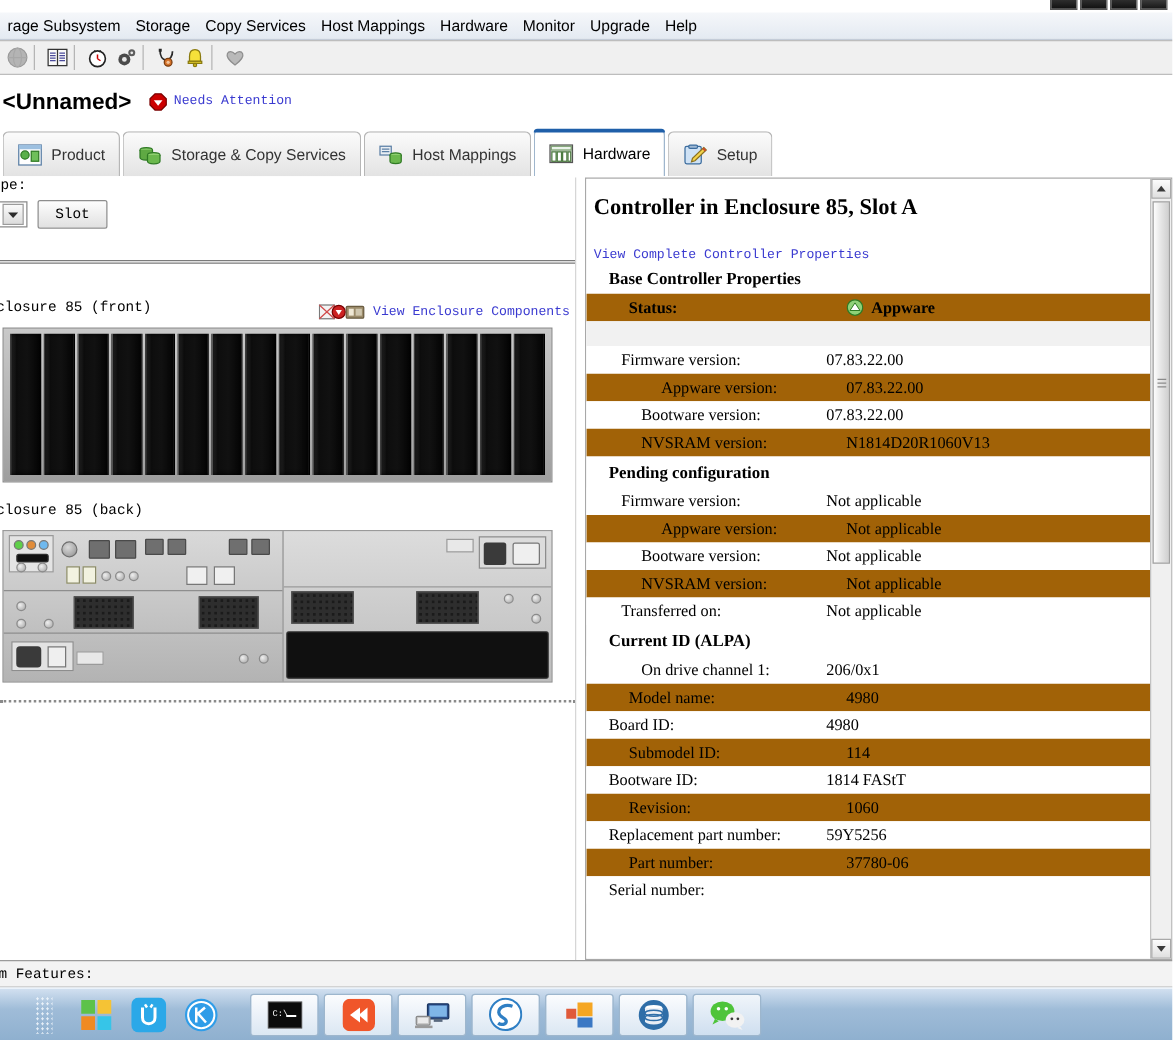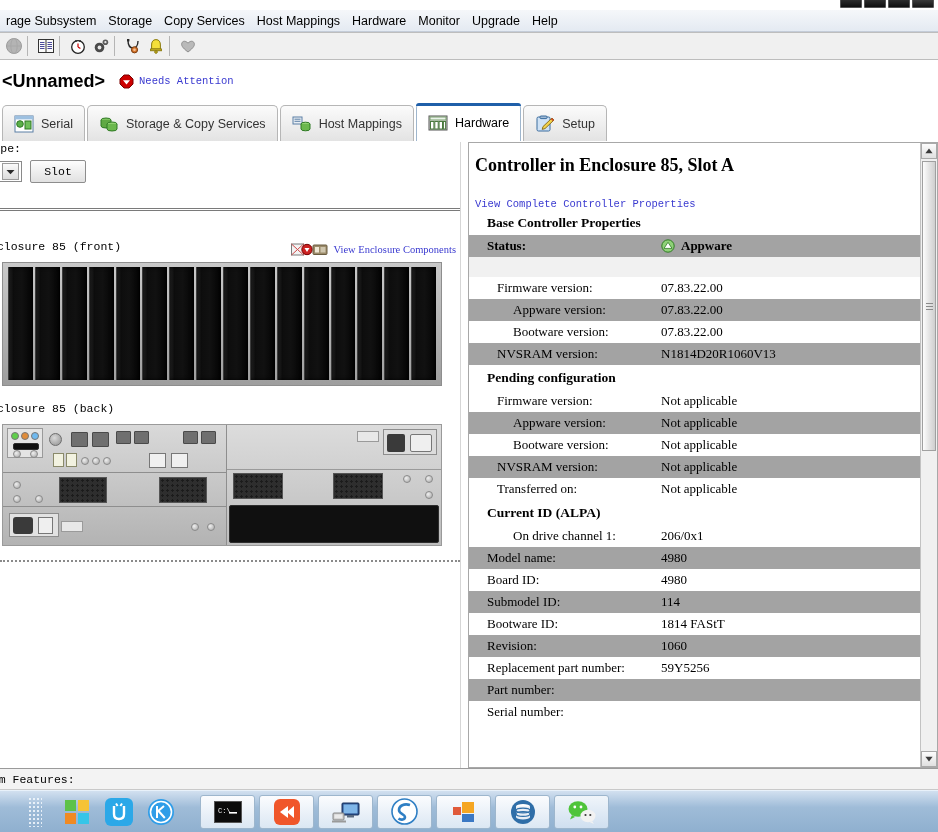--- a/index.html
+++ b/index.html
@@ -168,21 +168,21 @@
   }
   .encl-caption {
     position: absolute;
     font-family: "Liberation Mono", monospace; font-size: 11.5px; color: #000;
   }
   .view-comp-link {
     position: absolute; right: 4px; top: 100px;
     display: flex; align-items: center; gap: 5px;
   }
   .view-comp-link span {
-    font-family: Liberation Serif, serif; font-size: 10.5px; color: #3a3ad0;
+    font-family: Liberation Mono, monospace; font-size: 10.5px; color: #3a3ad0;
   }
   .hr-dotted {
     position: absolute; left: 0px; top: 418px; width: 460px;
     border-top: 2px dotted #8a8a8a;
   }
 
   
   .encl-front {
     position: absolute; left: 2px; top: 120px; width: 440px; height: 124px;
     background: linear-gradient(#c9c9c9, #9e9e9e);
@@ -254,21 +254,21 @@
     font-family: "Liberation Serif", serif;
     font-size: 13.5px; font-weight: bold; color: #000;
     padding: 5px 0 4px 18px;
   }
   .prow {
     display: flex; align-items: center;
     height: 22px;
     font-family: "Liberation Serif", serif;
     font-size: 13px; color: #000;
   }
-  .prow.alt { background: #a3a3a3; }
+  .prow.alt { background: #a16207; padding-left: 16px; }
   .prow.plain { background: #ffffff; }
   .pk { width: 192px; padding-left: 18px; white-space: nowrap; }
   .pk.ind1 { padding-left: 28px; }
   .pk.ind2 { padding-left: 44px; }
   .pk.bold { font-weight: bold; }
   .pv { flex: 1; white-space: nowrap; }
   .pv.bold { font-weight: bold; }
   .spacer-row { height: 20px; background: #f1f1f1; }
   .status-wrap { display: flex; align-items: center; gap: 6px; }
 
@@ -433,21 +433,21 @@
   </div>
 
   <div class="tabstrip">
     <div class="tab">
       <svg class="tabicon" viewBox="0 0 20 18">
         <rect x="1" y="1" width="18" height="16" fill="#ffffff" stroke="#5b7fa5"></rect>
         <rect x="1" y="1" width="18" height="3.4" fill="#9dc0e0"></rect>
         <circle cx="6" cy="9" r="3.3" fill="#5bb04a" stroke="#2f7a24"></circle>
         <rect x="11" y="6" width="6" height="8" fill="#6fbf5a" stroke="#2f7a24"></rect>
       </svg>
-      <span>Serial</span>
+      <span>Product</span>
     </div>
     <div class="tab">
       <svg class="tabicon" viewBox="0 0 20 18">
         <ellipse cx="7" cy="5" rx="5" ry="2" fill="#7dc25f" stroke="#2f7a24"></ellipse>
         <path d="M2 5 L2 11 A5 2 0 0 0 12 11 L12 5" fill="#5fa943" stroke="#2f7a24"></path>
         <ellipse cx="13" cy="9" rx="5" ry="2" fill="#8fd06f" stroke="#2f7a24"></ellipse>
         <path d="M8 9 L8 14 A5 2 0 0 0 18 14 L18 9" fill="#6bb84d" stroke="#2f7a24"></path>
       </svg>
       <span>Storage &amp; Copy Services</span>
     </div>
@@ -694,20 +694,21 @@
         <div class="prow alt">
           <div class="pk">Revision:</div>
           <div class="pv">1060</div>
         </div>
         <div class="prow plain">
           <div class="pk">Replacement part number:</div>
           <div class="pv">59Y5256</div>
         </div>
         <div class="prow alt">
           <div class="pk">Part number:</div>
+          <div class="pv">37780-06</div>
         </div>
         <div class="prow plain">
           <div class="pk">Serial number:</div>
         </div>
       </div>
 
       <div class="vscroll">
         <div class="vs-btn vs-up">
           <svg width="8" height="6" viewBox="0 0 8 6">
               <path d="M4 0.6 L7.6 5.2 L0.4 5.2 Z" fill="#3a3a3a"></path>

